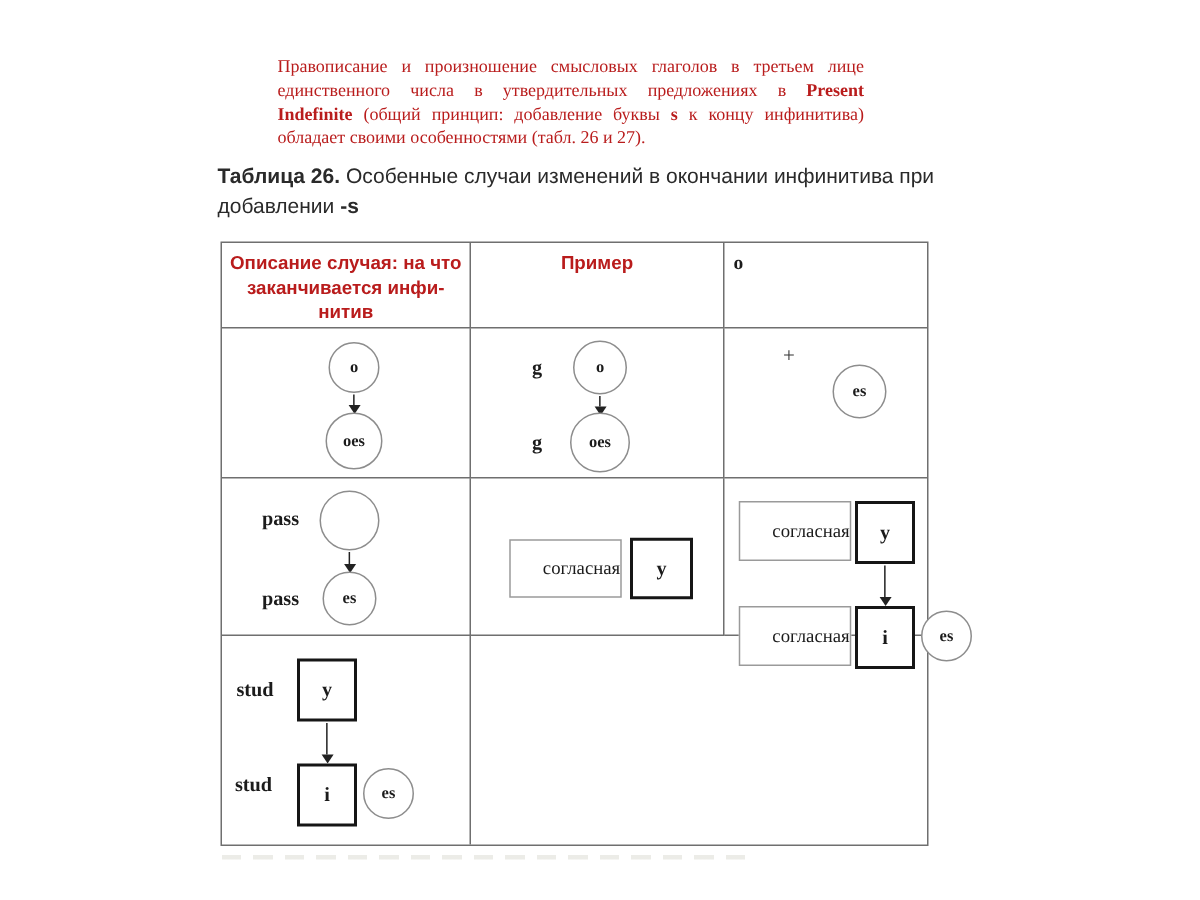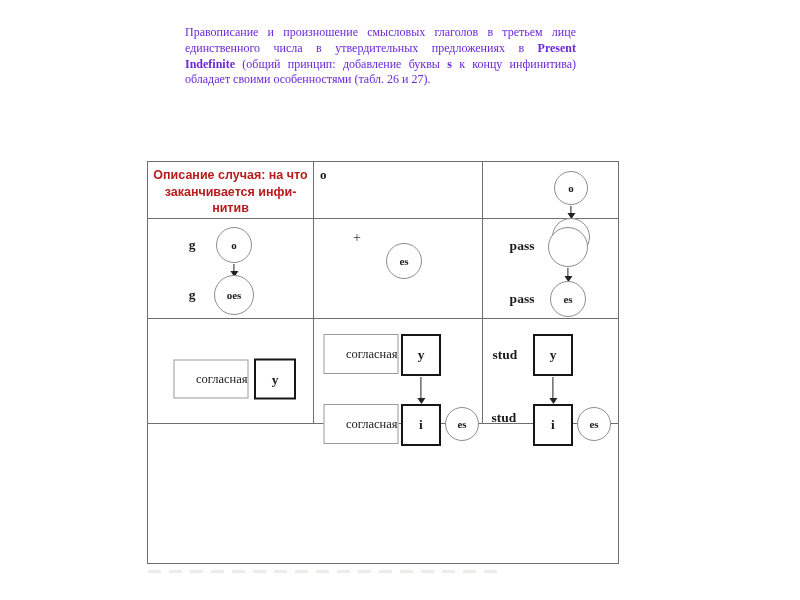--- a/index.html
+++ b/index.html
@@ -1,21 +1,21 @@
 <!DOCTYPE html>
 <html><head>
 <meta charset="utf-8">
 <style>
   html,body{margin:0;padding:0;background:#fff;}
   .page{position:relative;width:800px;height:600px;background:#ffffff;overflow:hidden;
         font-family:"Liberation Serif","DejaVu Serif",serif;color:#1b1b1b;}
 
   
-  .intro{position:absolute;left:185px;top:25px;width:391px;
-         font-size:12px;line-height:15.8px;color:#6d28d9;}
+  .intro{position:absolute;left:185px;top:37px;width:391px;
+         font-size:12px;line-height:15.8px;color:#b91c1c;}
   .iline{white-space:nowrap;}
   .iline.just{white-space:normal;text-align:justify;text-align-last:justify;}
   .b{font-weight:bold;}
 
   
   .ttl{position:absolute;left:145px;top:107px;width:500px;margin:0;
        font-family:"Liberation Sans","DejaVu Sans",sans-serif;
        font-size:14px;line-height:20px;font-weight:400;color:#2a2a2a;}
   .tb{font-weight:700;}
 
@@ -59,26 +59,31 @@
 
 <div class="page">
 
   <section class="intro">
     <div class="iline just"><span>Правописание и произношение смысловых глаголов в третьем лице</span></div>
     <div class="iline just"><span>единственного числа в утвердительных предложениях в </span><span class="b">Present</span></div>
     <div class="iline just"><span class="b">Indefinite</span><span> (общий принцип: добавление буквы </span><span class="b">s</span><span> к концу инфинитива)</span></div>
     <div class="iline"><span>обладает своими особенностями (табл. 26 и 27).</span></div>
   </section>
 
+  <h2 class="ttl">
+    <span class="tb">Таблица 26.</span><span> Особенные случаи изменений в окончании инфинитива при</span><br>
+    <span>добавлении </span><span class="tb">-s</span>
+  </h2>
 
   <div class="tbl">
 
     <div class="cell hdr">Описание случая: на что
 заканчивается инфи-
 нитив</div>
+    <div class="cell hdr">Пример</div>
 
     <div class="cell casecell">o</div>
     <div class="cell">
       <div class="circle" style="left:88px;top:26px;width:34px;height:34px">
           <span>o</span>
         </div>
       <div class="arr" style="left:88px;top:44px;height:7px"></div>
       <div class="circle" style="left:88px;top:75px;width:38px;height:38px">
           <span>oes</span>
         </div>

